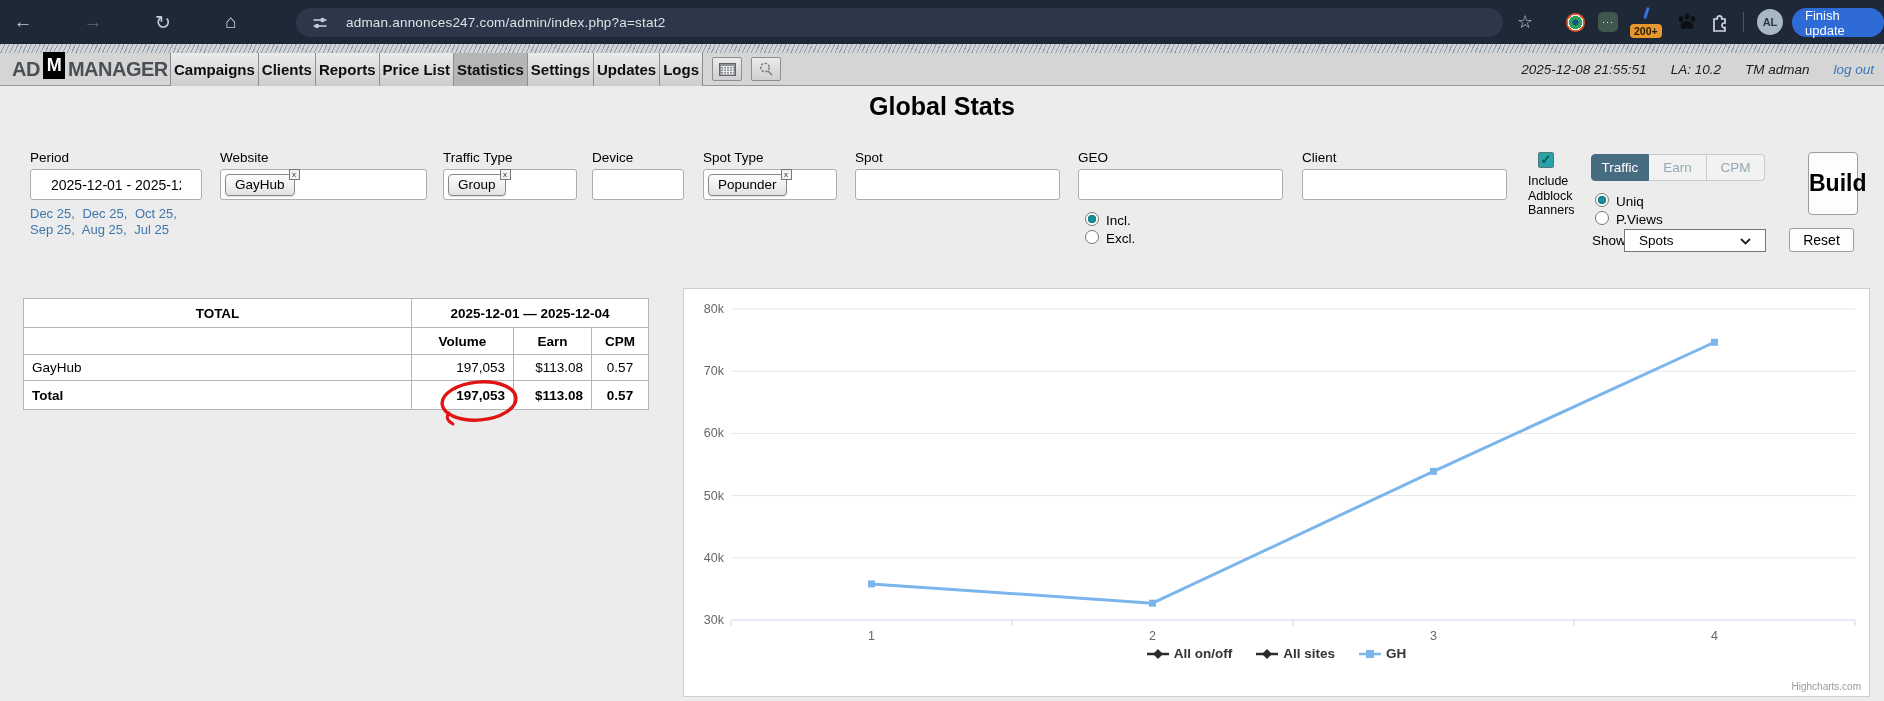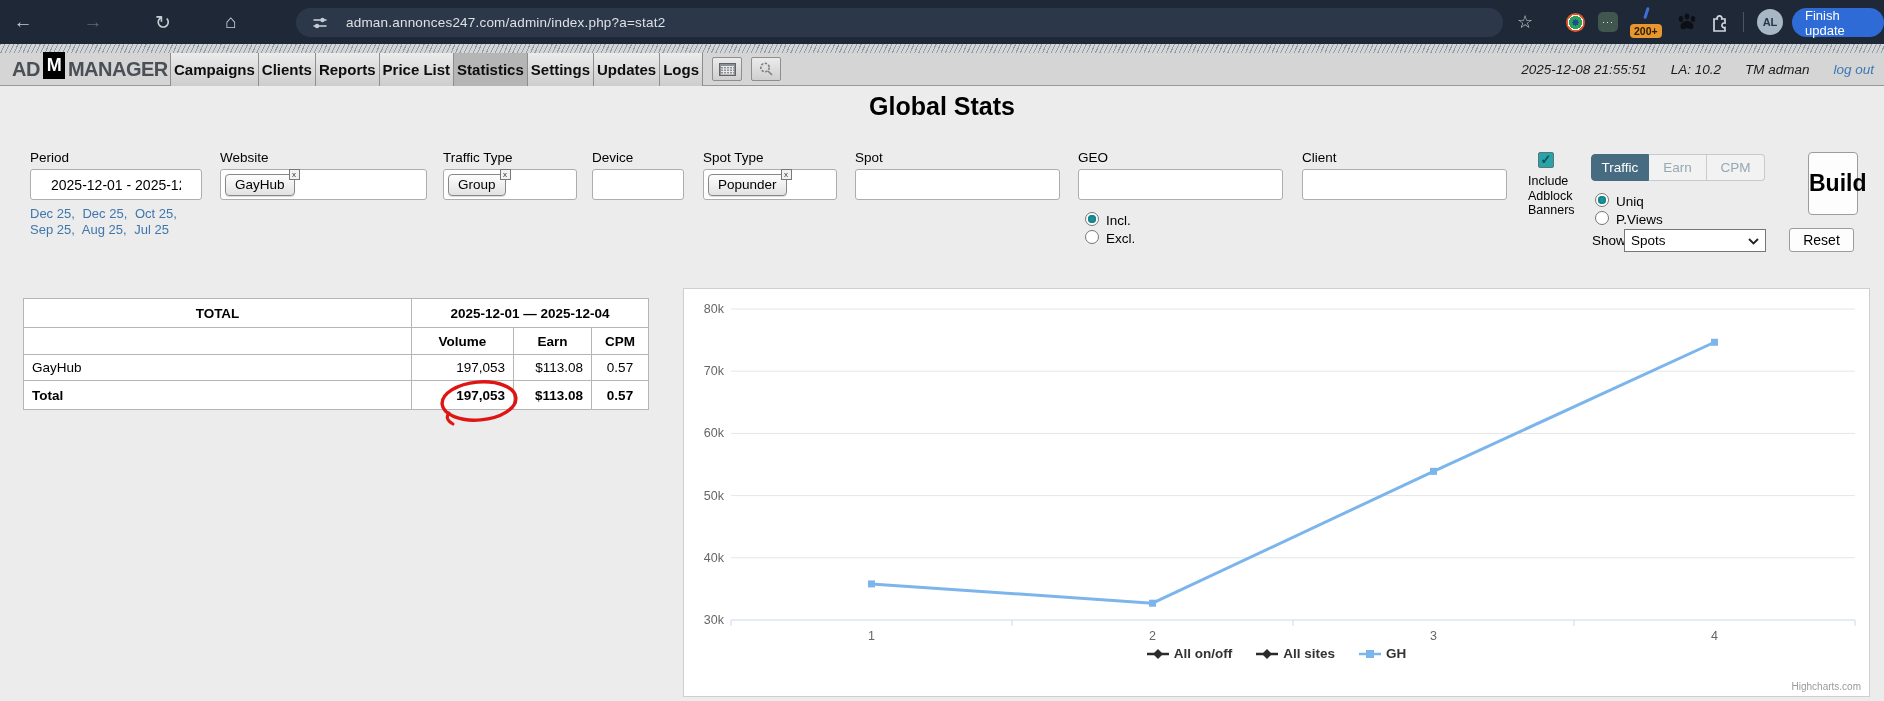--- a/index.html
+++ b/index.html
@@ -76,21 +76,21 @@
 
   .metric-tabs { position:absolute; left:1591px; top:154px; display:flex; height:27px; }
   .mtab { width:58px; display:flex; align-items:center; justify-content:center; font-size:13.5px; color:#94a9b4;
           background:#f2f2f2; border:1px solid #c5cbd0; border-left:none; cursor:pointer; }
   .mtab:first-child { border-left:1px solid #c5cbd0; border-radius:4px 0 0 4px; }
   .mtab:last-child { border-radius:0 4px 4px 0; }
   .mtab.active { background:#476c82; color:#fff; border-color:#476c82; }
 
   .show-label { position:absolute; left:1592px; top:233px; font-size:13.5px; }
   .show-select { position:absolute; left:1624px; top:229px; width:142px; height:23px; background:#fff; border:1px solid #767676;
-                 display:flex; align-items:center; font-size:13.5px; padding:0 6px; cursor:pointer; }
+                 display:flex; align-items:center; font-size:13.5px; padding:0 14px; cursor:pointer; }
   .show-select .chev { margin-left:auto; }
 
   .build-btn { position:absolute; left:1808px; top:152px; width:50px; height:63px; background:#fdfdfd; border:1px solid #9c9c9c;
                border-radius:4px; font-size:23px; font-weight:bold; color:#000; cursor:pointer; font-family:"Liberation Sans",sans-serif; }
   .reset-btn { position:absolute; left:1789px; top:228px; width:65px; height:24px; background:#fdfdfd; border:1px solid #9c9c9c;
                border-radius:3px; font-size:14px; color:#000; cursor:pointer; font-family:"Liberation Sans",sans-serif; }
 
   
   .stats-table { position:absolute; left:23px; top:298px; border-collapse:collapse; background:#fff; }
   .stats-table td, .stats-table th { border:1px solid #b5b5b5; font-size:13.5px; color:#000; padding:0 8px; }

